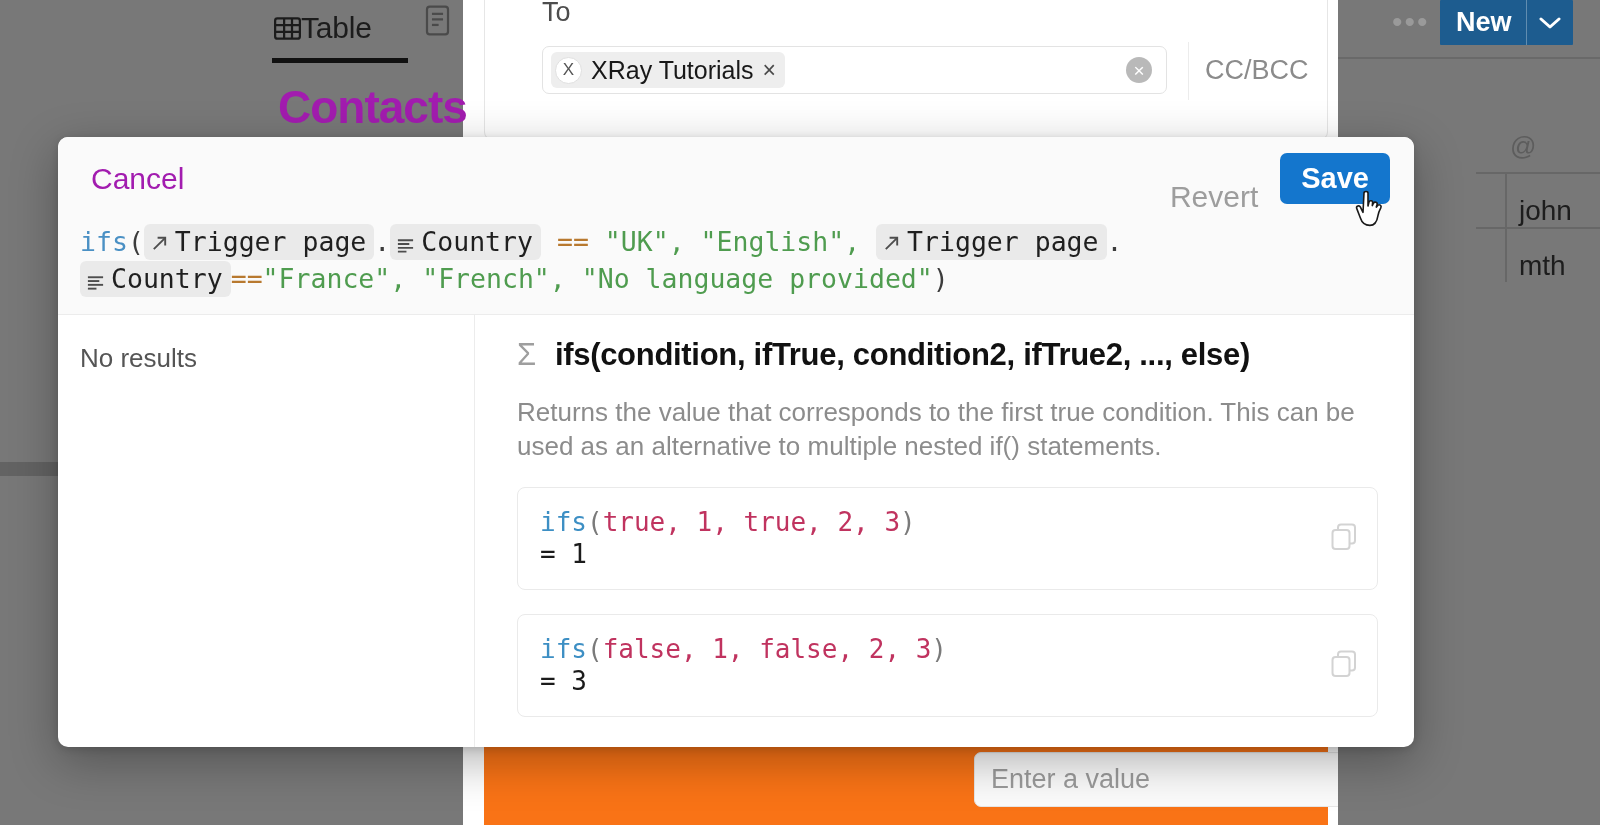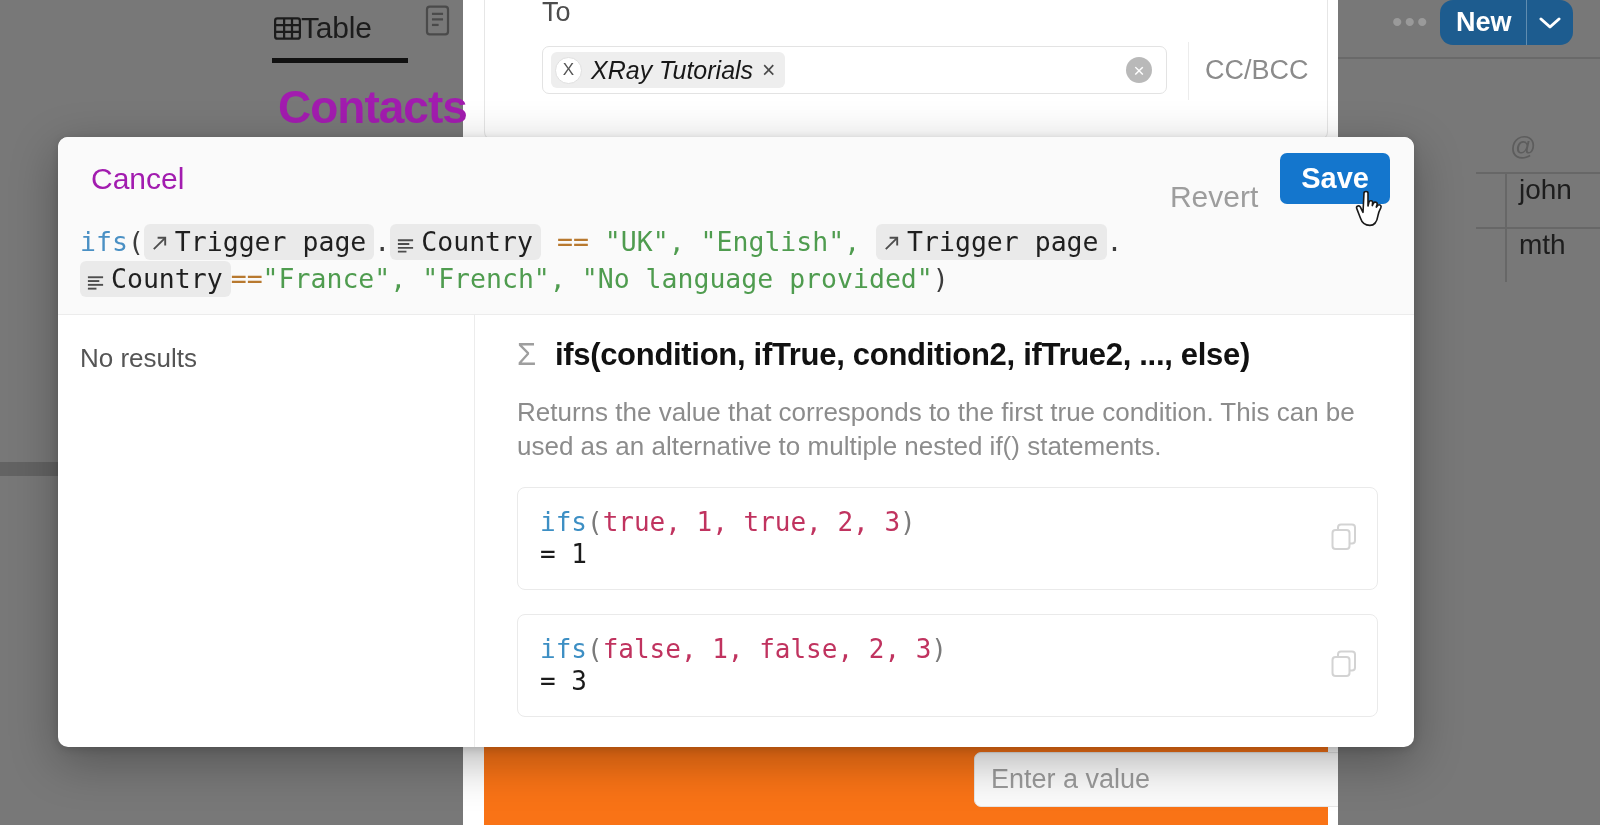--- a/index.html
+++ b/index.html
@@ -52,41 +52,41 @@
     font-size: 46px; font-weight: 700; color: #a21caf; letter-spacing: -1px;
   }
 
   
   .bg-dots {
     position: absolute; left: 1392px; top: 8px;
     font-size: 30px; color: #9a9a9a; letter-spacing: 2px; line-height: 28px;
   }
   .bg-new-btn {
     position: absolute; left: 1440px; top: 0px; height: 45px;
-    display: flex; align-items: center; border-radius: 13px;
+    display: flex; align-items: center; border-radius: 1px;
     background: #1d5c8f; overflow: hidden;
   }
   .bg-new-label {
     color: #fff; font-size: 27px; font-weight: 700; padding: 0 14px 0 16px;
   }
   .bg-new-div { width: 1px; height: 45px; background: rgba(255,255,255,.3); }
   .bg-new-caret { padding: 0 12px; display: flex; align-items: center; }
   .bg-toolbar-rule {
     position: absolute; left: 1338px; top: 57px; width: 262px; height: 2px;
     background: rgba(0,0,0,.12);
   }
 
   
   .bg-table { position: absolute; left: 1476px; top: 120px; width: 124px; }
   .bg-th {
     height: 52px; display: flex; align-items: center; justify-content: flex-start;
     padding-left: 34px; color: #5d5d5d; font-size: 26px;
   }
   .bg-tr {
-    height: 55px; display: flex; align-items: flex-start;
+    height: 55px; display: flex; align-items: flex-end;
     border-top: 2px solid rgba(0,0,0,.14);
   }
   .bg-td-empty { width: 31px; height: 100%; border-right: 2px solid rgba(0,0,0,.14); }
   .bg-td { padding-left: 12px; color: #1d1d1d; font-size: 28px; white-space: nowrap; }
 
   
   .bg-compose {
     position: absolute; left: 463px; top: 0; width: 875px; height: 825px;
     background: #fff;
   }
@@ -107,21 +107,21 @@
   .recip-chip {
     display: flex; align-items: center; gap: 9px;
     background: #eeeeee; border-radius: 6px; height: 36px; padding: 0 9px 0 4px;
   }
   .recip-avatar {
     width: 27px; height: 27px; border-radius: 50%;
     background: #fff; border: 1px solid #e0e0e0;
     display: flex; align-items: center; justify-content: center;
     font-size: 17px; color: #555;
   }
-  .recip-name { font-size: 25px; color: #181818; font-style: italic; }
+  .recip-name { font-size: 25px; color: #181818; }
   .recip-x { font-size: 23px; color: #4a4a4a; cursor: pointer; line-height: 1; }
   .to-clear {
     position: absolute; right: 14px; top: 50%; transform: translateY(-50%);
     width: 26px; height: 26px; border-radius: 50%; background: #b9b9b9;
     display: flex; align-items: center; justify-content: center;
     color: #fff; font-size: 19px; line-height: 1; cursor: pointer;
   }
   .ccbcc {
     position: absolute; left: 720px; top: 85px;
     font-size: 27px; color: #8b8b8b; cursor: pointer;

